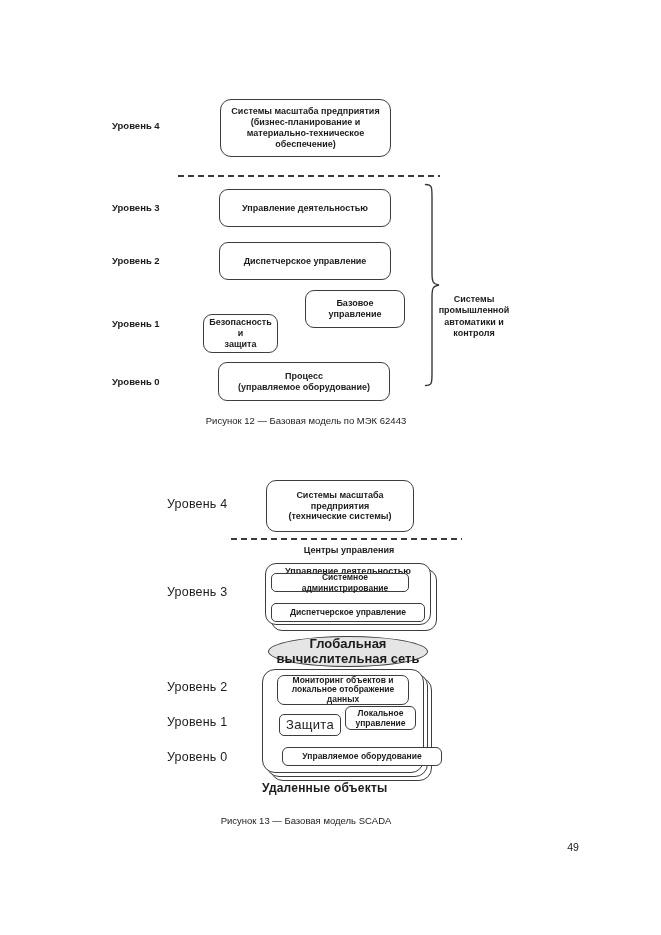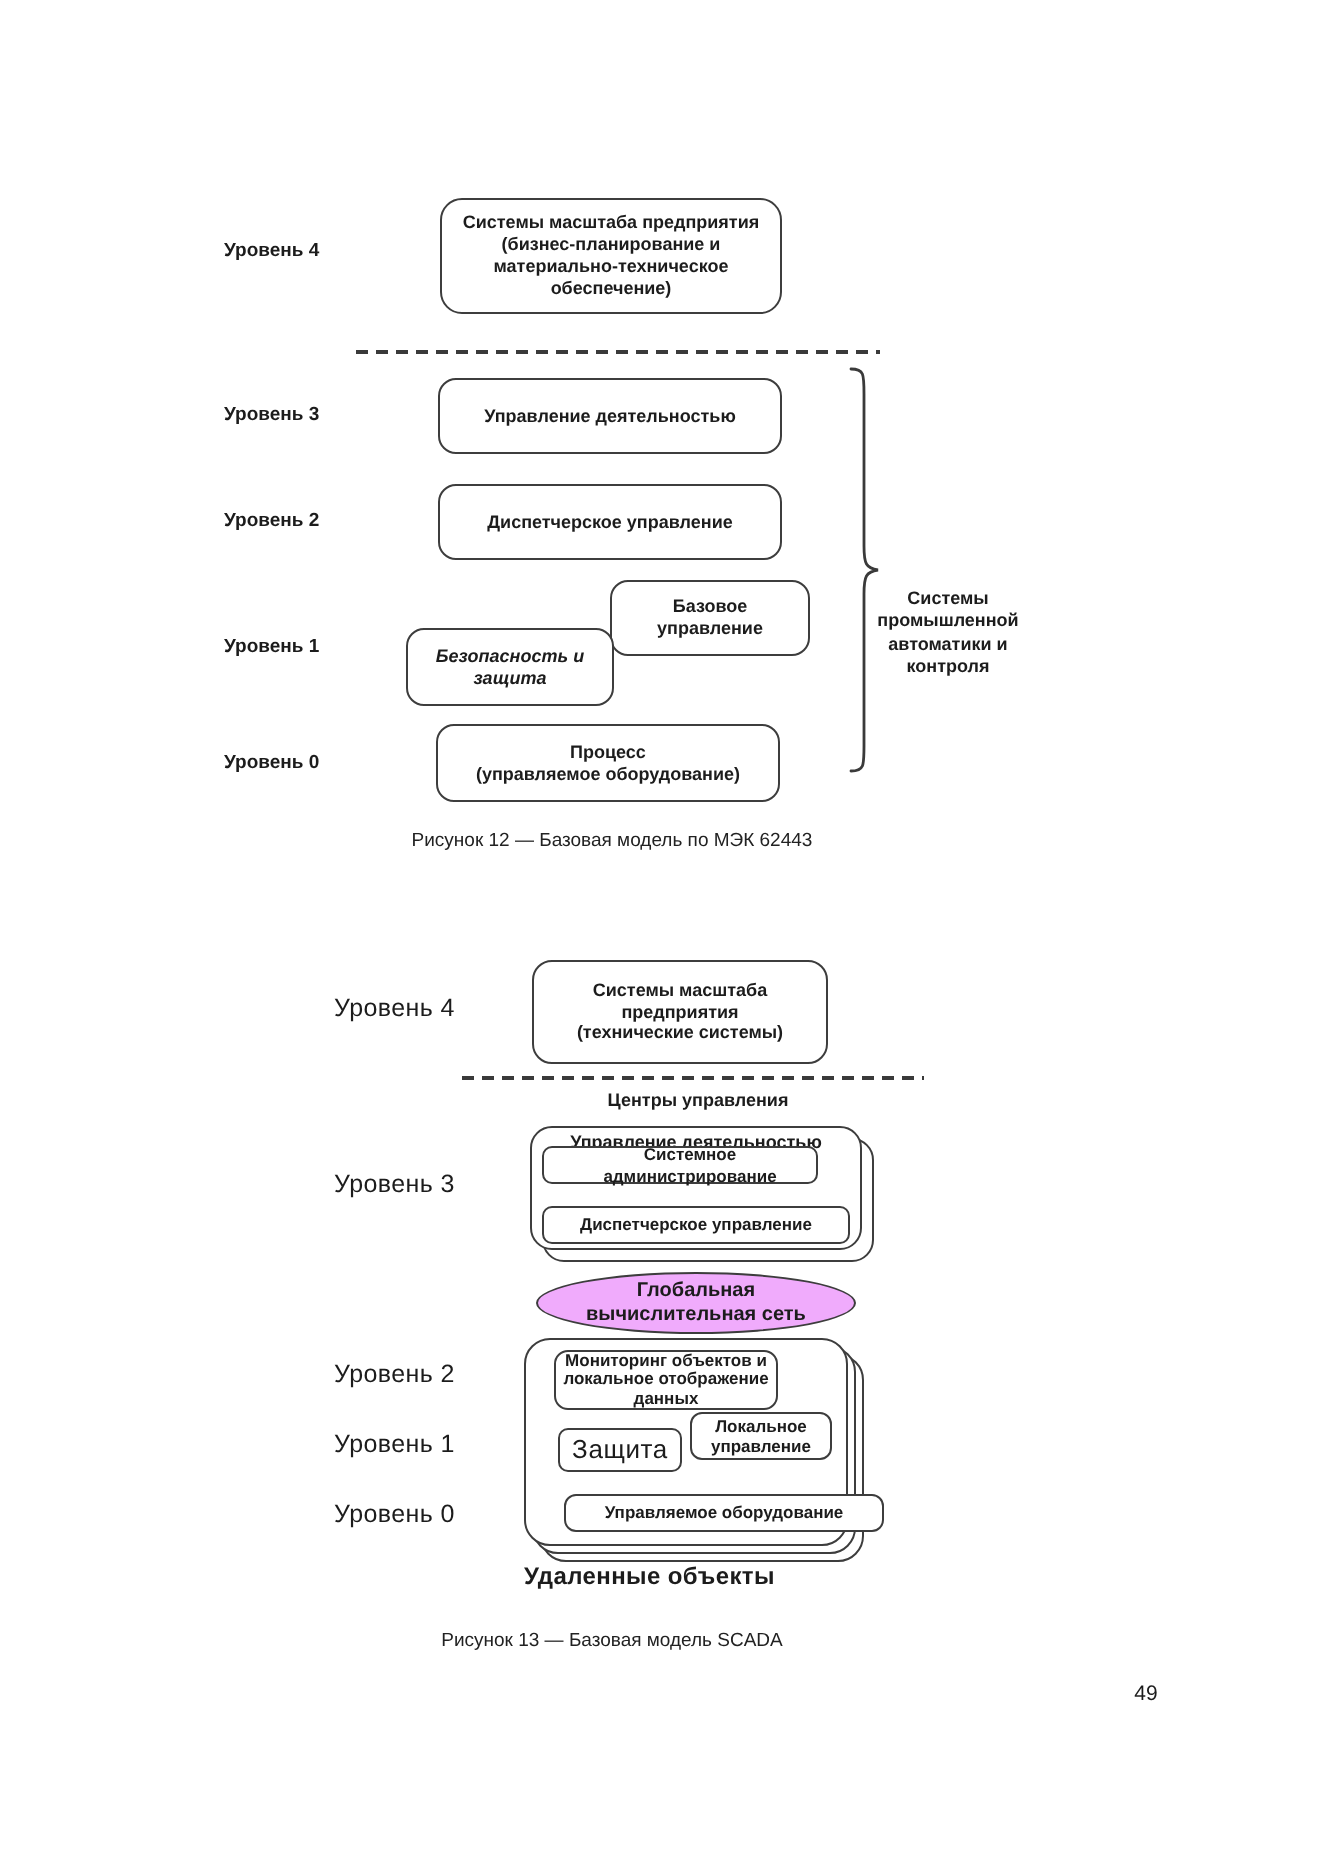--- a/index.html
+++ b/index.html
@@ -42,23 +42,23 @@
   .brace-label{
     font-size:9px;font-weight:bold;text-align:center;line-height:1.25;
     white-space:pre-line;
     margin-top:36px;
   }
   .small-title{font-size:9px;font-weight:bold;text-align:center;}
   .card{
     border:1px solid #3d3d3d;border-radius:11px;background:#fff;
   }
   .ellipse{
-    border:1px solid #3d3d3d;border-radius:50%;background:#f0abfc;
+    border:1px solid #3d3d3d;border-radius:50%;background:#e5e5e5;
     display:flex;align-items:center;justify-content:center;
-    text-align:center;font-weight:bold;font-size:10px;line-height:1.15;
+    text-align:center;font-weight:bold;font-size:13px;line-height:1.15;
     white-space:pre-line;
   }
   .inner85{font-size:8.5px;}
   .protection{font-weight:400;font-size:13px;letter-spacing:.3px;}
   .remote{font-size:12px;font-weight:bold;text-align:left;letter-spacing:.2px;}
   .pagenum{font-size:10.5px;text-align:center;}
 </style>
 </head>
 <body>
 
@@ -77,21 +77,21 @@
 (бизнес-планирование и
 материально-техническое
 обеспечение)</div>
 
     <div class="abs dashed" style="top:175px;left:178px;width:262px;"></div>
 
     <div class="abs dbox" style="top:189px;left:219px;width:172px;height:38px;">Управление деятельностью</div>
     <div class="abs dbox" style="top:242px;left:219px;width:172px;height:38px;">Диспетчерское управление</div>
     <div class="abs dbox" style="top:290px;left:305px;width:100px;height:38px;">Базовое
 управление</div>
-    <div class="abs dbox" style="top:314px;left:203px;width:104px;height:39px;font-style:italic;">Безопасность и
+    <div class="abs dbox" style="top:314px;left:203px;width:75px;height:39px;">Безопасность и
 защита</div>
     <div class="abs dbox" style="top:362px;left:218px;width:172px;height:39px;">Процесс
 (управляемое оборудование)</div>
 
     <svg class="abs" style="top:183px;left:424px;" width="16" height="204" viewBox="0 0 16 204">
       <path d="M1.5 1.5 C8 1.5 8 4 8 14 L8 90 C8 99 9 101 15 102 C9 103 8 105 8 114 L8 190 C8 200 8 202.5 1.5 202.5" fill="none" stroke="#3a3a3a" stroke-width="1.4" stroke-linecap="round"></path>
     </svg>
 
     <div class="abs brace-label" style="top:258px;left:436px;width:76px;">Системы
 промышленной
@@ -124,21 +124,21 @@
     <div class="abs dbox inner85" style="top:573px;left:271px;width:138px;height:19px;border-radius:5px;padding-left:12px;">Системное администрирование</div>
     <div class="abs dbox inner85" style="top:603px;left:271px;width:154px;height:19px;border-radius:5px;">Диспетчерское управление</div>
 
     <div class="abs ellipse" style="top:636px;left:268px;width:160px;height:31px;">Глобальная
 вычислительная сеть</div>
 
     <div class="abs card" style="top:677px;left:270px;width:162px;height:104px;border-radius:13px;"></div>
     <div class="abs card" style="top:673px;left:266px;width:162px;height:104px;border-radius:13px;"></div>
     <div class="abs card" style="top:669px;left:262px;width:162px;height:104px;border-radius:13px;"></div>
 
-    <div class="abs dbox inner85" style="top:675px;left:277px;width:112px;height:30px;border-radius:7px;line-height:1.12;">Мониторинг объектов и
+    <div class="abs dbox inner85" style="top:675px;left:277px;width:132px;height:30px;border-radius:7px;line-height:1.12;">Мониторинг объектов и
 локальное отображение
 данных</div>
     <div class="abs dbox protection" style="top:714px;left:279px;width:62px;height:22px;border-radius:5px;">Защита</div>
     <div class="abs dbox inner85" style="top:706px;left:345px;width:71px;height:24px;border-radius:6px;">Локальное
 управление</div>
     <div class="abs dbox inner85" style="top:747px;left:282px;width:160px;height:19px;border-radius:6px;">Управляемое оборудование</div>
 
     <div class="abs remote" style="top:781px;left:262px;width:162px;">Удаленные объекты</div>
 
     <div class="abs caption" style="top:815px;left:106px;width:400px;">Рисунок 13 — Базовая модель SCADA</div>

